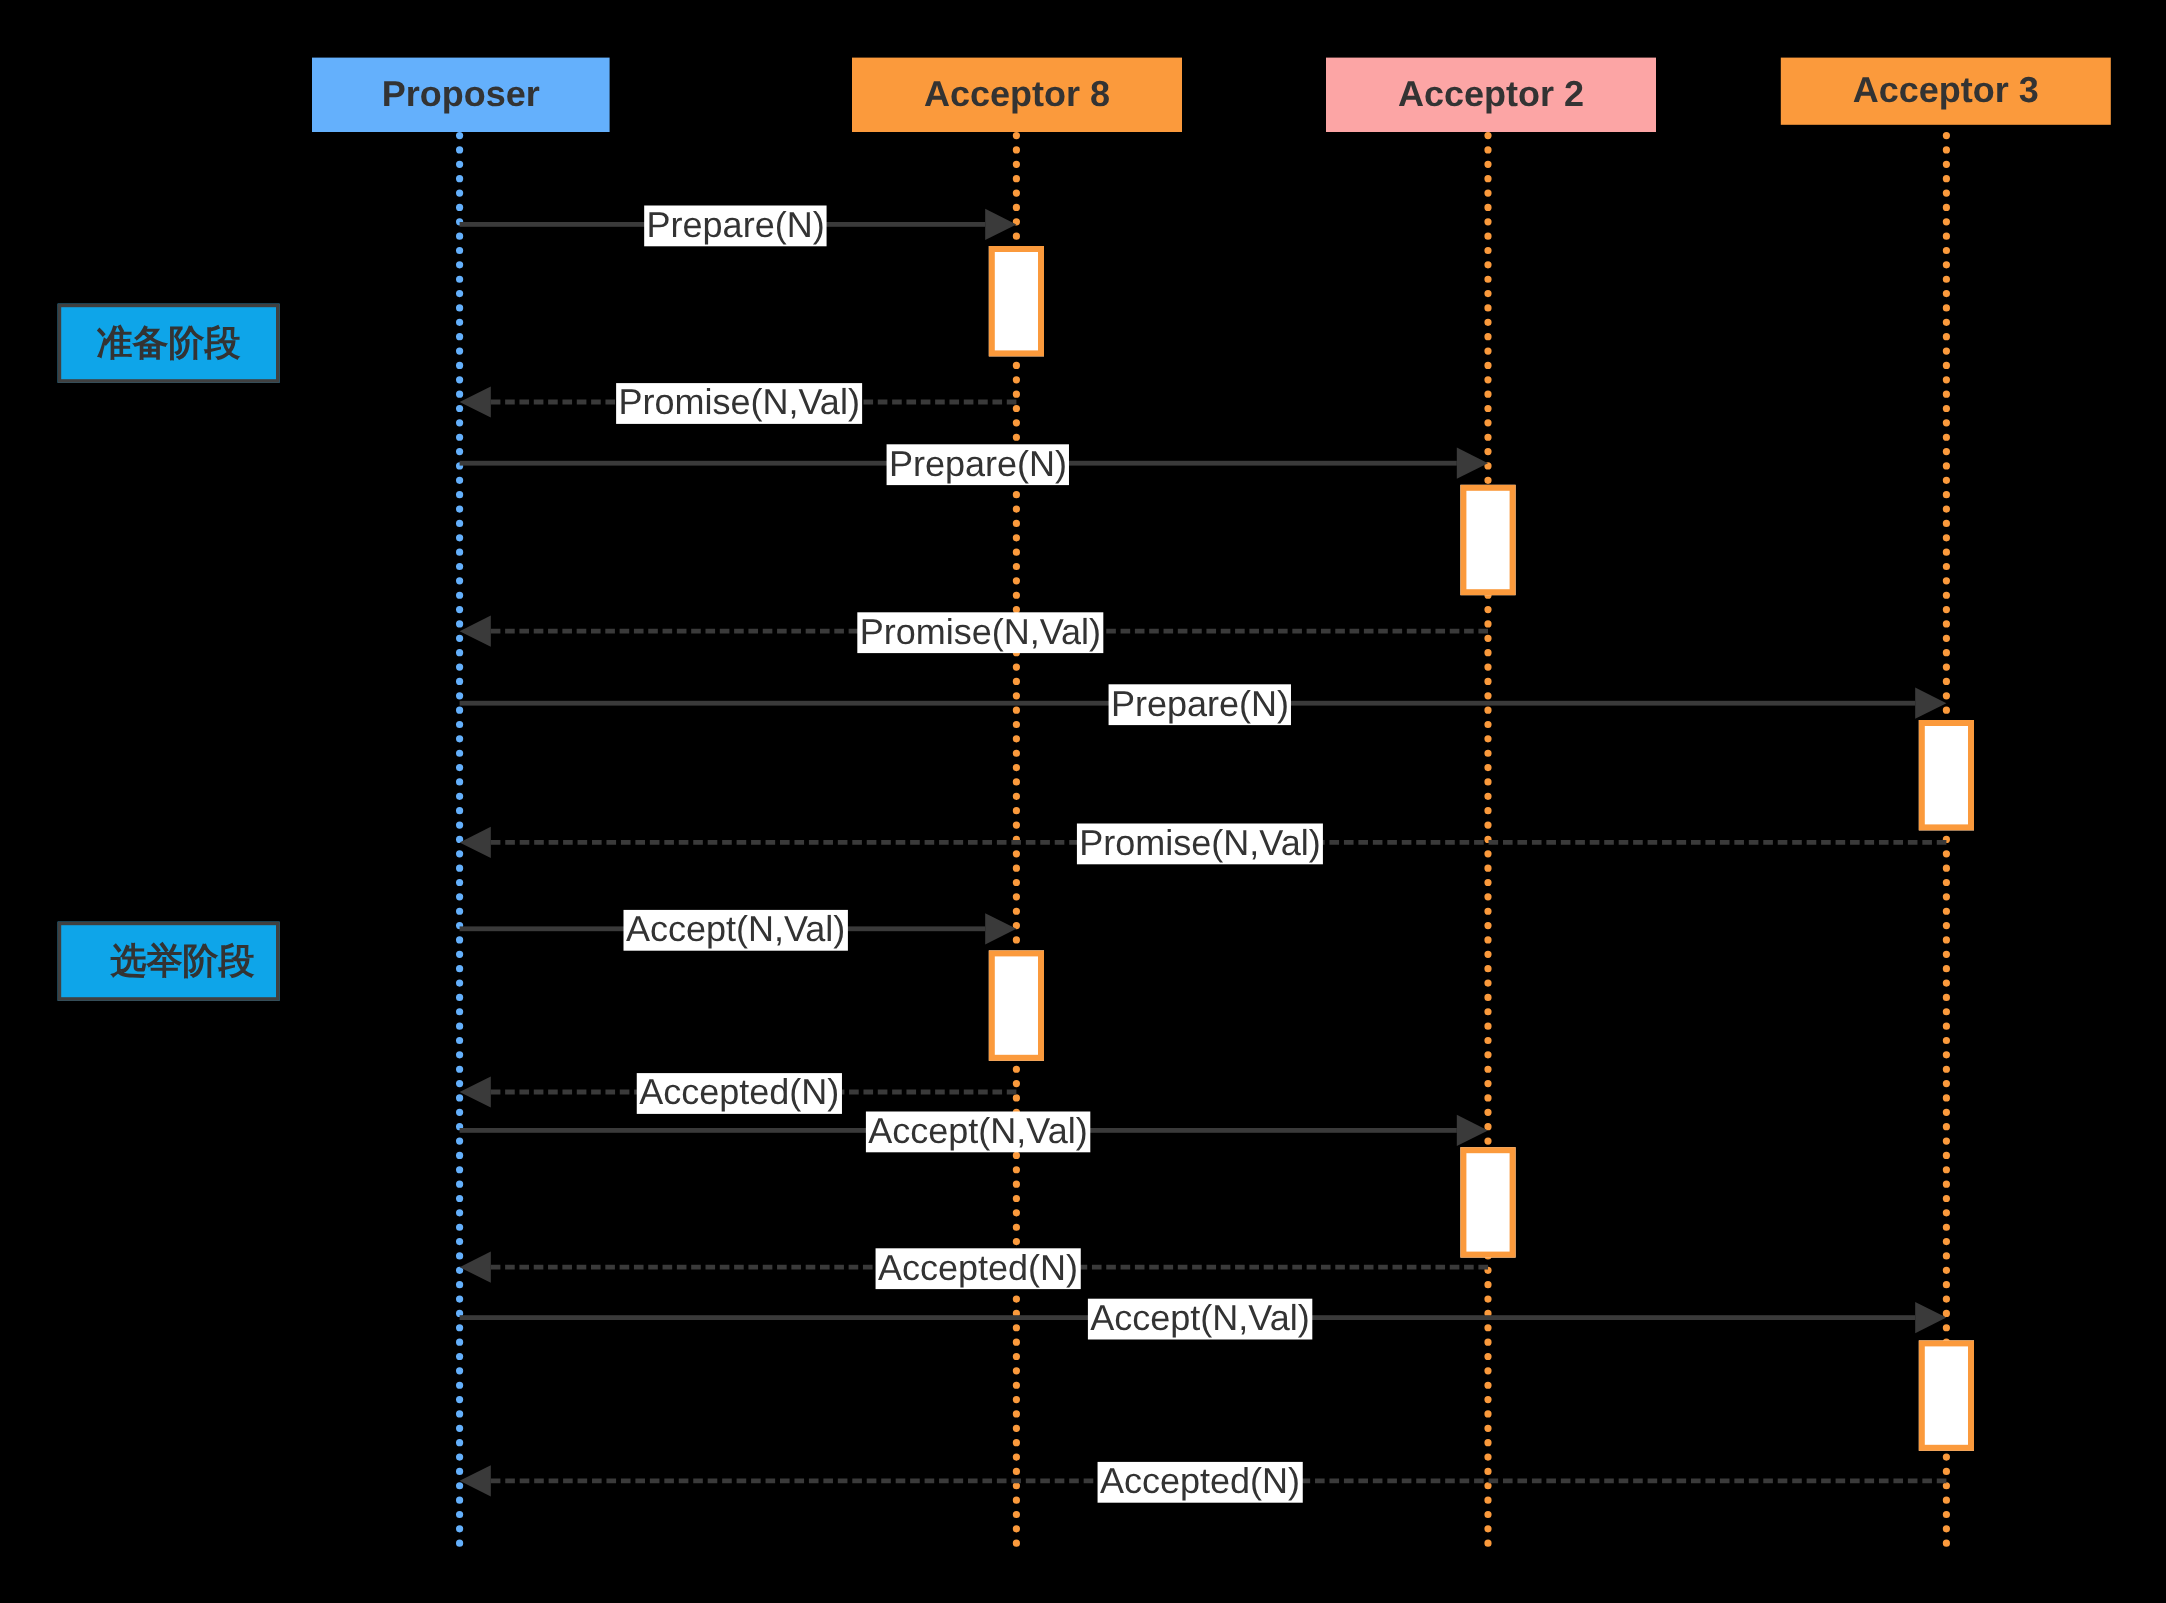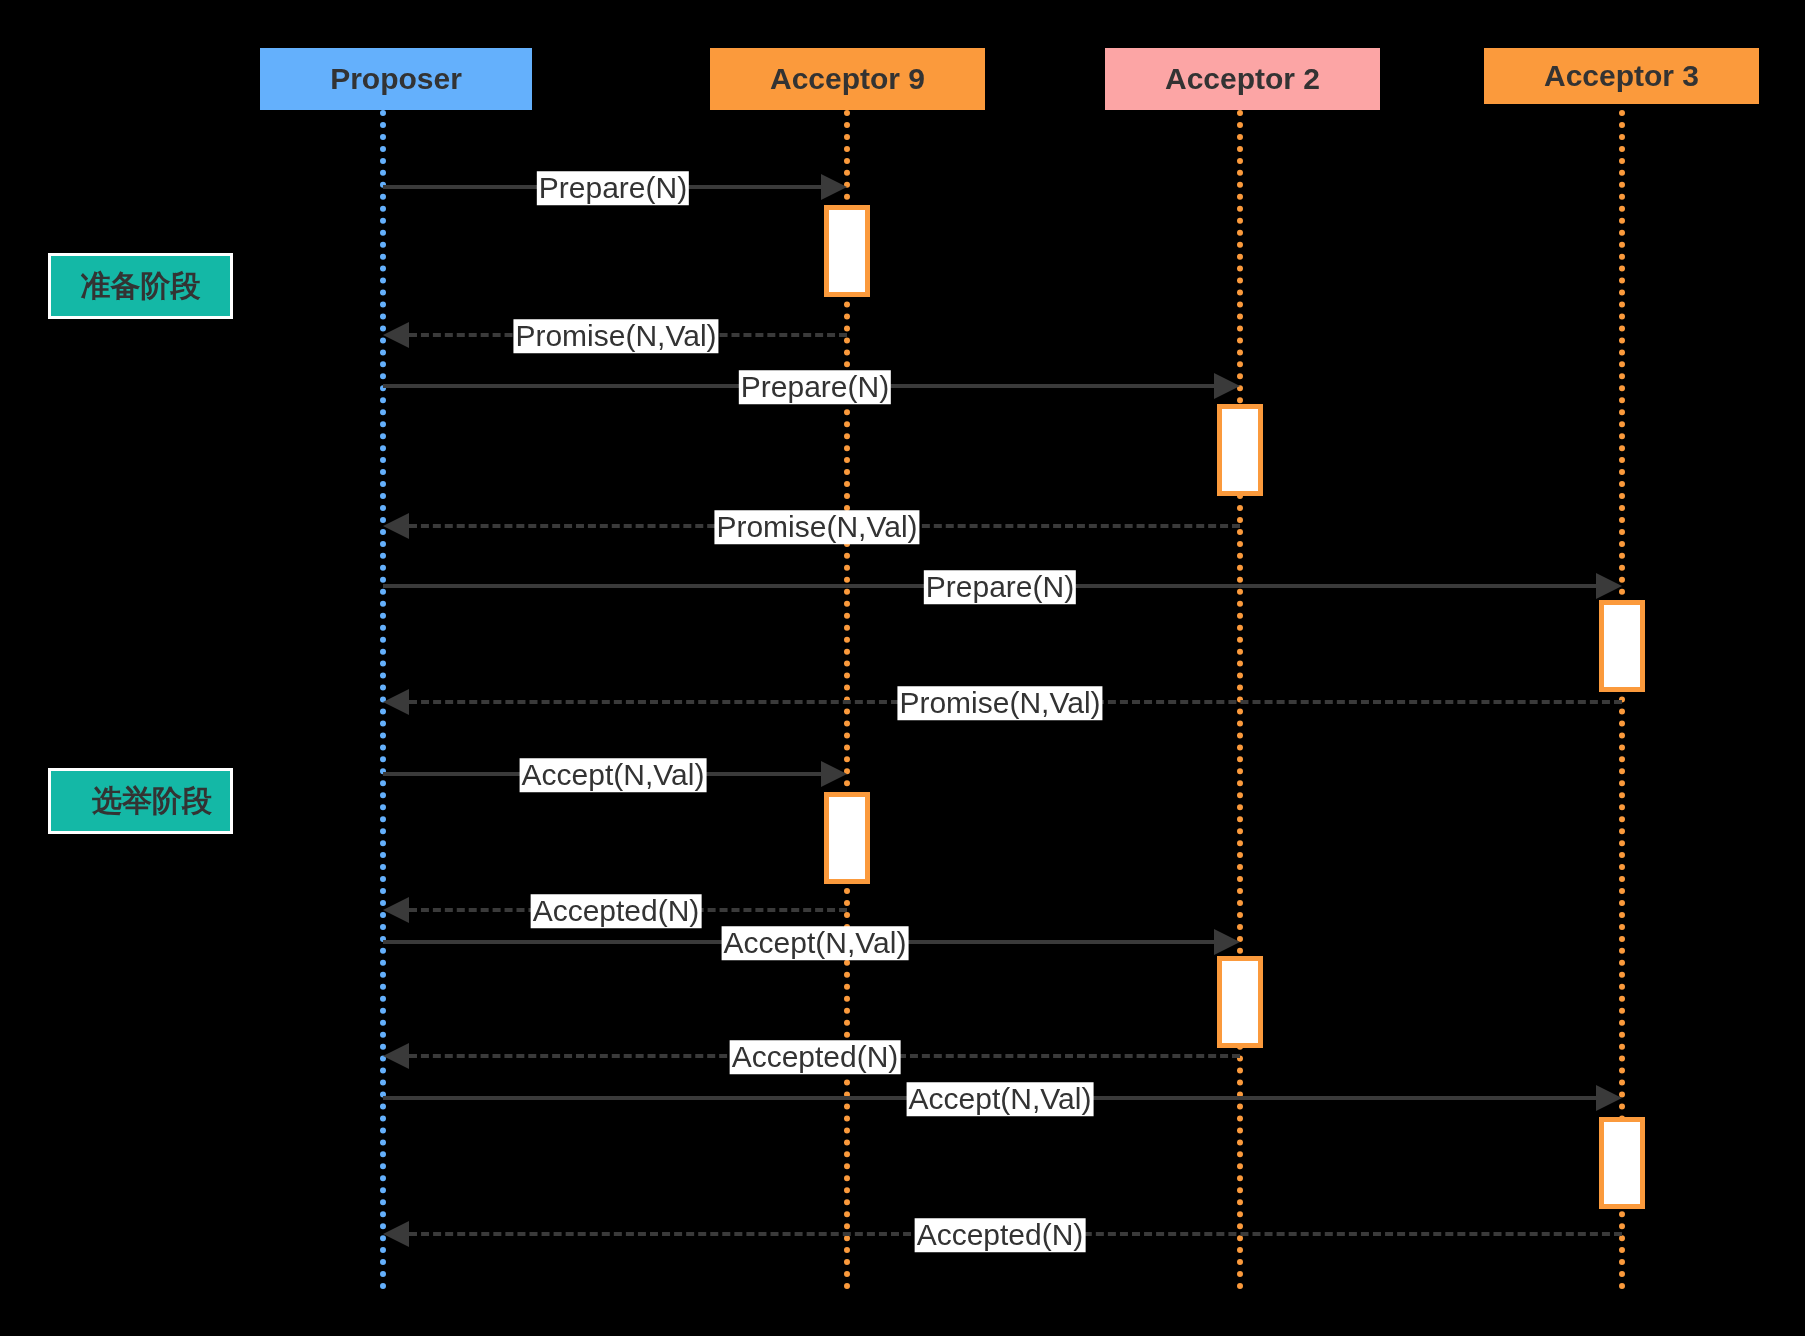--- a/index.html
+++ b/index.html
@@ -5,21 +5,21 @@
   html,body{margin:0;padding:0;background:#000;}
   #stage{position:relative;width:1805px;height:1336px;background:#000;
          font-family:"Liberation Sans","DejaVu Sans",sans-serif;overflow:hidden;}
 
   .actor-box{position:absolute;display:flex;align-items:center;justify-content:center;
              box-sizing:border-box;color:#333333;font-weight:bold;font-size:30px;}
 
   .lifeline{position:absolute;width:0;border-left-width:6px;border-left-style:dotted;}
 
   .phase-box{position:absolute;display:flex;align-items:center;justify-content:center;
-             box-sizing:border-box;background:#14b8a6;border:3px solid #ffffff;
+             box-sizing:border-box;background:#0ea5e9;border:3px solid #404040;
              color:#333333;font-weight:bold;font-size:30px;
              font-family:Liberation Sans, sans-serif;}
 
   .activation{position:absolute;box-sizing:border-box;background:#ffffff;
               border:5px solid #fb9a3c;}
 
   .msg-line{position:absolute;height:0;border-top-width:4px;}
   .msg-line.solid{border-top-style:solid;border-top-color:#3a3a3a;}
   .msg-line.dashed{border-top-style:dashed;border-top-color:#3a3a3a;}
 
@@ -81,22 +81,22 @@
       <div class="arrow-head left" style="left: 383px; top: 1043px;"></div>
       <div class="msg-label" style="left: 815px; top: 1057px;">Accepted(N)</div>
       <div class="msg-line solid" style="left: 383px; width: 1213px; top: 1096px;"></div>
       <div class="arrow-head right" style="left: 1596px; top: 1085px;"></div>
       <div class="msg-label" style="left: 1000px; top: 1099px;">Accept(N,Val)</div>
       <div class="msg-line dashed" style="left: 409px; width: 1213px; top: 1232px;"></div>
       <div class="arrow-head left" style="left: 383px; top: 1221px;"></div>
       <div class="msg-label" style="left: 1000px; top: 1235px;">Accepted(N)</div>
     </div>
   <div id="actors-layer">
-      <div class="actor-box" style="left: 260px; top: 48px; width: 272px; height: 62px; background: rgb(100, 176, 252);">Proposer</div>
-      <div class="actor-box" style="left: 710px; top: 48px; width: 275px; height: 62px; background: rgb(251, 154, 60);">Acceptor 9</div>
+      <div class="actor-box" style="left: 260px; top: 48px; width: 248px; height: 62px; background: rgb(100, 176, 252);">Proposer</div>
+      <div class="actor-box" style="left: 710px; top: 48px; width: 275px; height: 62px; background: rgb(251, 154, 60);">Acceptor 8</div>
       <div class="actor-box" style="left: 1105px; top: 48px; width: 275px; height: 62px; background: #fca5a5;">Acceptor 2</div>
       <div class="actor-box" style="left: 1484px; top: 48px; width: 275px; height: 56px; background: rgb(251, 154, 60);">Acceptor 3</div>
     </div>
   <div id="phases-layer">
       <div class="phase-box" style="left: 48px; top: 253px; width: 185px; height: 66px;">准备阶段</div>
       <div class="phase-box" style="left: 48px; top: 768px; width: 185px; height: 66px; padding-left: 23px;">选举阶段</div>
     </div>
 </div>
 
 </body></html>

